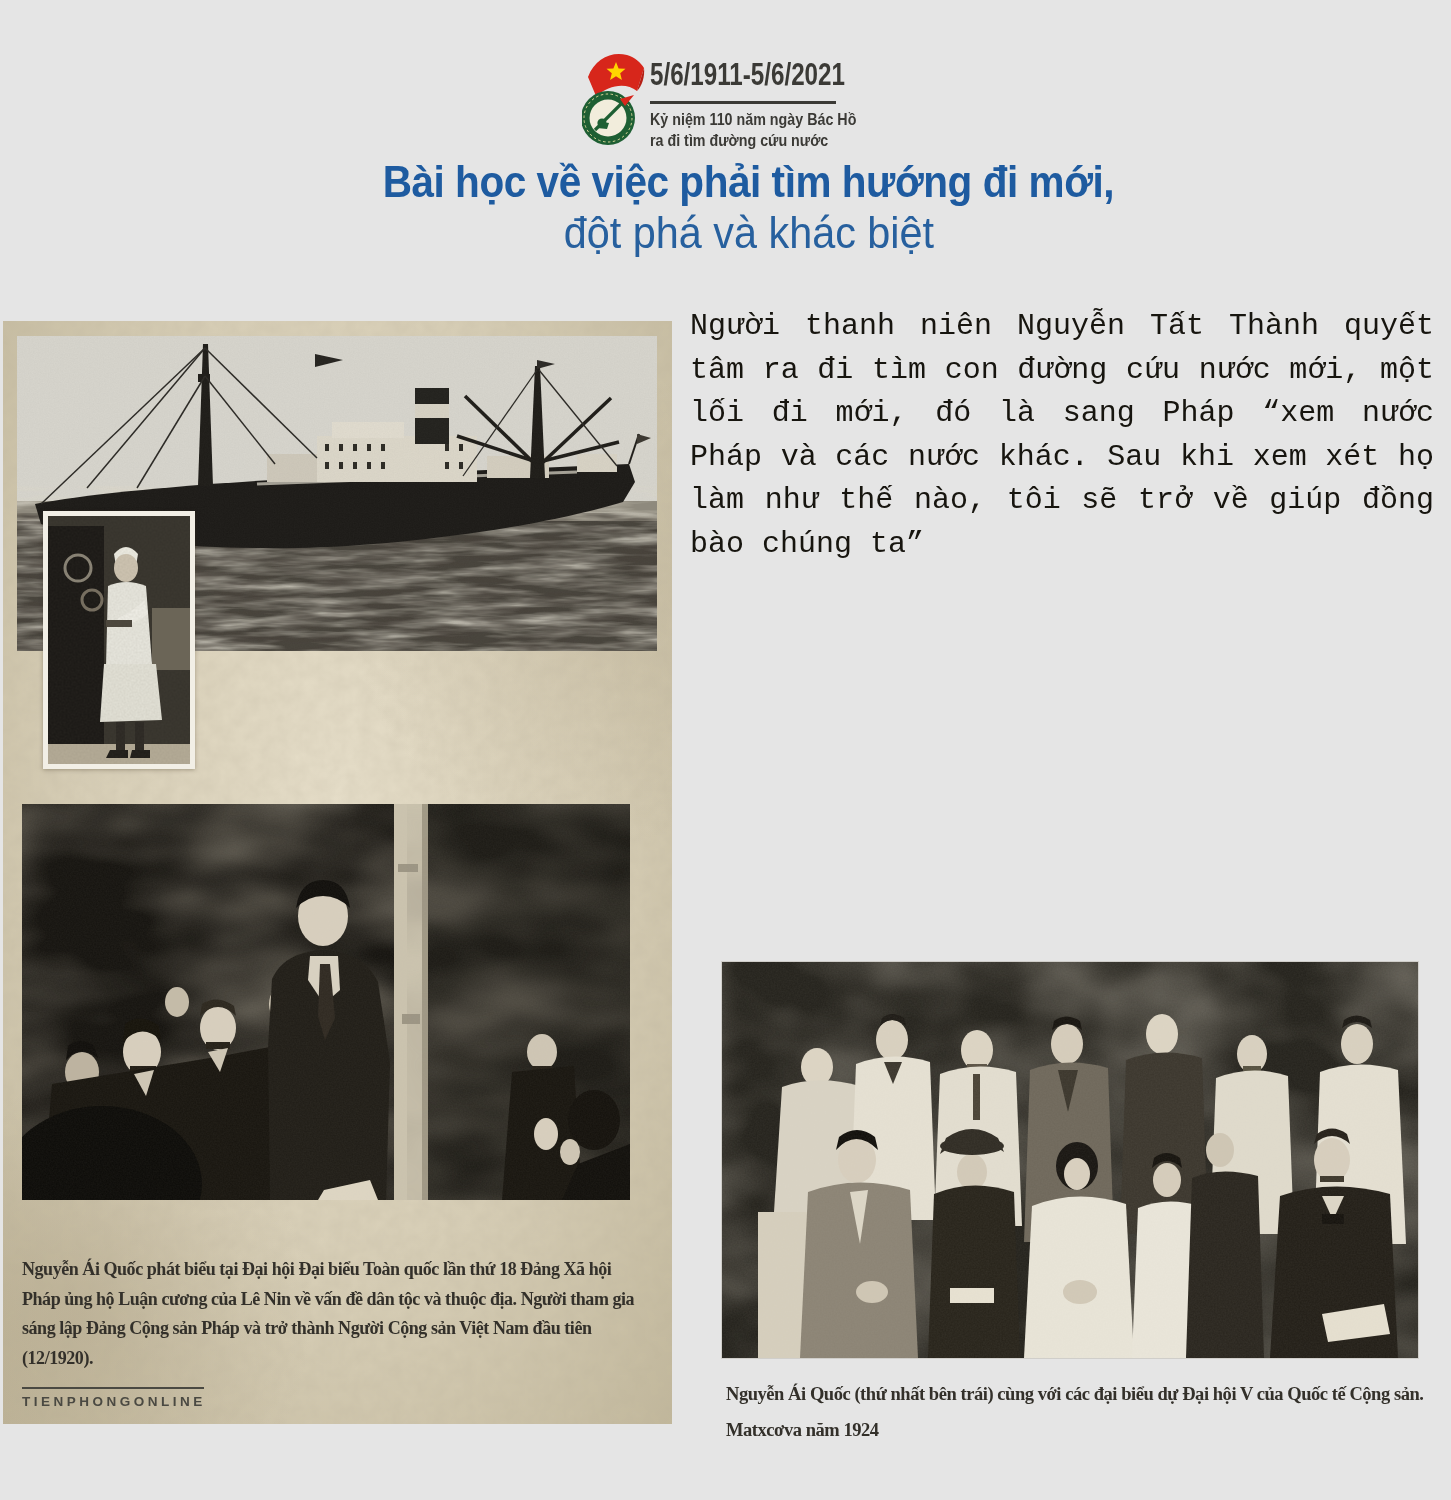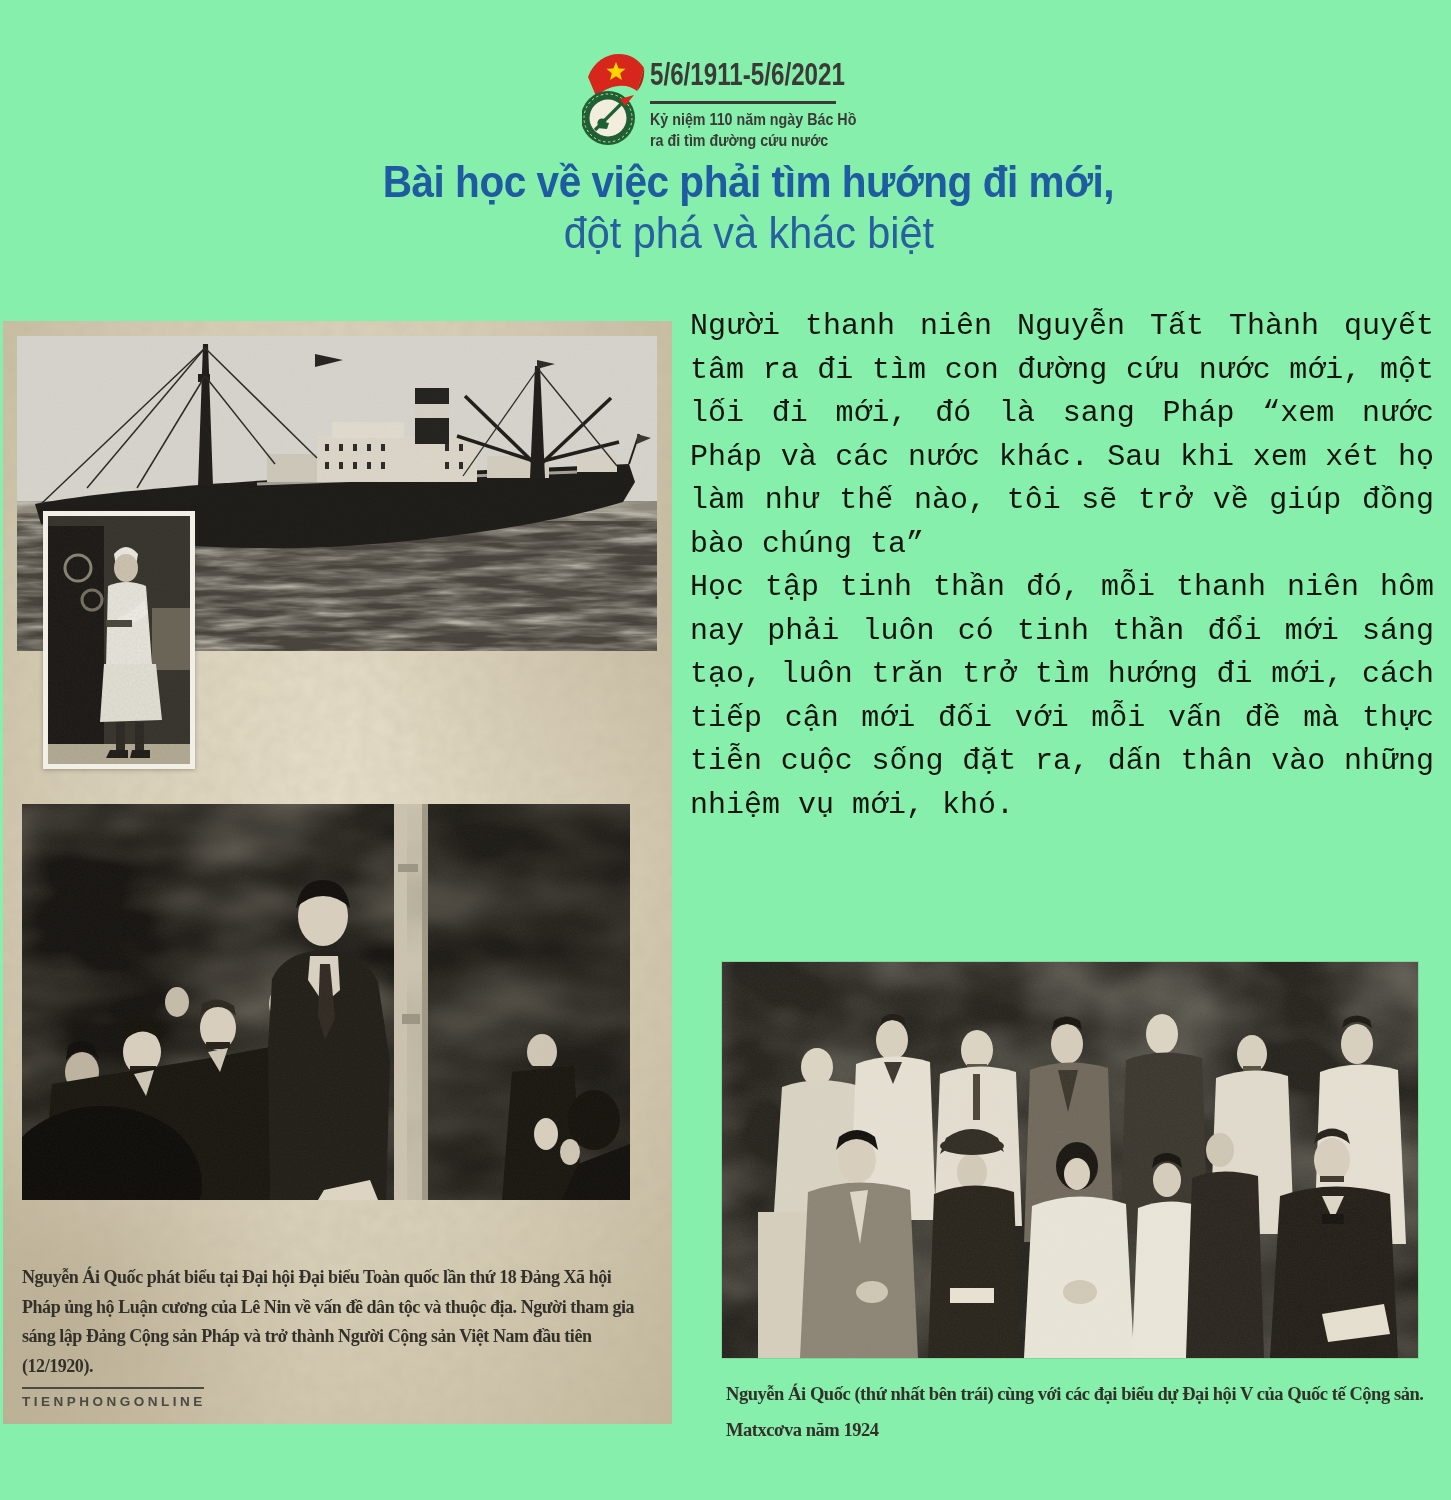--- a/index.html
+++ b/index.html
@@ -1,16 +1,16 @@
 <!DOCTYPE html>
 <html><head>
 <meta charset="utf-8">
 <style>
   html,body{margin:0;padding:0;}
-  #page{position:relative;width:1451px;height:1500px;background:#86efac;overflow:hidden;
+  #page{position:relative;width:1451px;height:1500px;background:#e5e5e5;overflow:hidden;
         font-family:"Liberation Sans",sans-serif;}
 
   
   .logo{position:absolute;left:582px;top:50px;width:66px;height:98px;}
   .hdr-dates{position:absolute;left:650px;top:57px;font-size:31px;font-weight:700;color:#3b3a36;
              white-space:nowrap;transform:scaleX(.78);transform-origin:left top;letter-spacing:0;}
   .hdr-rule{position:absolute;left:650px;top:101px;width:186px;height:3px;background:#3b3a36;}
   .hdr-cap{position:absolute;left:650px;top:109px;font-size:17px;font-weight:700;color:#3b3a36;
            line-height:21px;white-space:nowrap;transform:scaleX(.84);transform-origin:left top;}
 
@@ -33,21 +33,21 @@
   .ph{position:absolute;display:block;line-height:0;}
   .ph svg{display:block;}
   .ship{left:14px;top:15px;}
   .inset{left:40px;top:190px;border:5px solid #f2efe6;box-shadow:0 1px 4px rgba(60,50,30,.35);}
   .congress{left:19px;top:483px;}
 
   .cap{font-family:"Liberation Serif",serif;font-weight:700;color:#33302a;}
   .cap1{position:absolute;left:192px;top:341px;width:478px;font-size:18.5px;line-height:36px;
         letter-spacing:-.5px;}
   .cap2{position:absolute;left:19px;top:934px;width:618px;font-size:18px;line-height:29.5px;
-        letter-spacing:-.45px;margin-top:8px;}
+        letter-spacing:-.45px;}
   .credit{position:absolute;left:19px;top:1066px;color:#4a4942;}
   .credit-line{width:182px;height:2px;background:#4a4942;margin-bottom:5px;}
   .credit-text{font-size:13.5px;font-weight:700;letter-spacing:3.5px;text-align:center;}
 
   
   .article{position:absolute;left:690px;top:305px;width:744px;text-align:justify;
            font-family:"Liberation Serif",serif;font-size:30px;line-height:43.5px;color:#17150f;}
   .article p{margin:0;font-family:Liberation Mono, monospace;}
   .comintern{left:722px;top:962px;box-shadow:0 0 0 1px rgba(90,75,50,.15);}
   .cap3{position:absolute;left:726px;top:1376px;width:698px;font-size:18.5px;line-height:36px;
@@ -273,21 +273,20 @@
     <figcaption class="cap cap2">Nguyễn Ái Quốc phát biểu tại Đại hội Đại biểu Toàn quốc lần thứ 18 Đảng Xã hội Pháp ủng hộ Luận cương của Lê Nin về vấn đề dân tộc và thuộc địa. Người tham gia sáng lập Đảng Cộng sản Pháp và trở thành Người Cộng sản Việt Nam đầu tiên (12/1920).</figcaption>
 
     <div class="credit">
       <div class="credit-line"></div>
       <div class="credit-text">TIENPHONGONLINE</div>
     </div>
   </aside>
 
   <section class="article">
     <p>Người thanh niên Nguyễn Tất Thành quyết tâm ra đi tìm con đường cứu nước mới, một lối đi mới, đó là sang Pháp “xem nước Pháp và các nước khác. Sau khi xem xét họ làm như thế nào, tôi sẽ trở về giúp đồng bào chúng ta”</p>
-    <p>Học tập tinh thần đó, mỗi thanh niên hôm nay phải luôn có tinh thần đổi mới sáng tạo, luôn trăn trở tìm hướng đi mới, cách tiếp cận mới đối với mỗi vấn đề mà thực tiễn cuộc sống đặt ra, dấn thân vào những nhiệm vụ mới, khó.</p>
   </section>
 
   <figure class="ph comintern">
     <svg width="696" height="396" viewBox="0 0 696 396">
       <defs>
         <filter id="mb">
             <feTurbulence type="fractalNoise" baseFrequency="0.008 0.012" numOctaves="3" seed="9"></feTurbulence>
           <feColorMatrix type="matrix" values="0 0 0 0 .42 0 0 0 0 .39 0 0 0 0 .33 0 0 0 1.2 -.35"></feColorMatrix>
           </filter>
         <filter id="mg">

